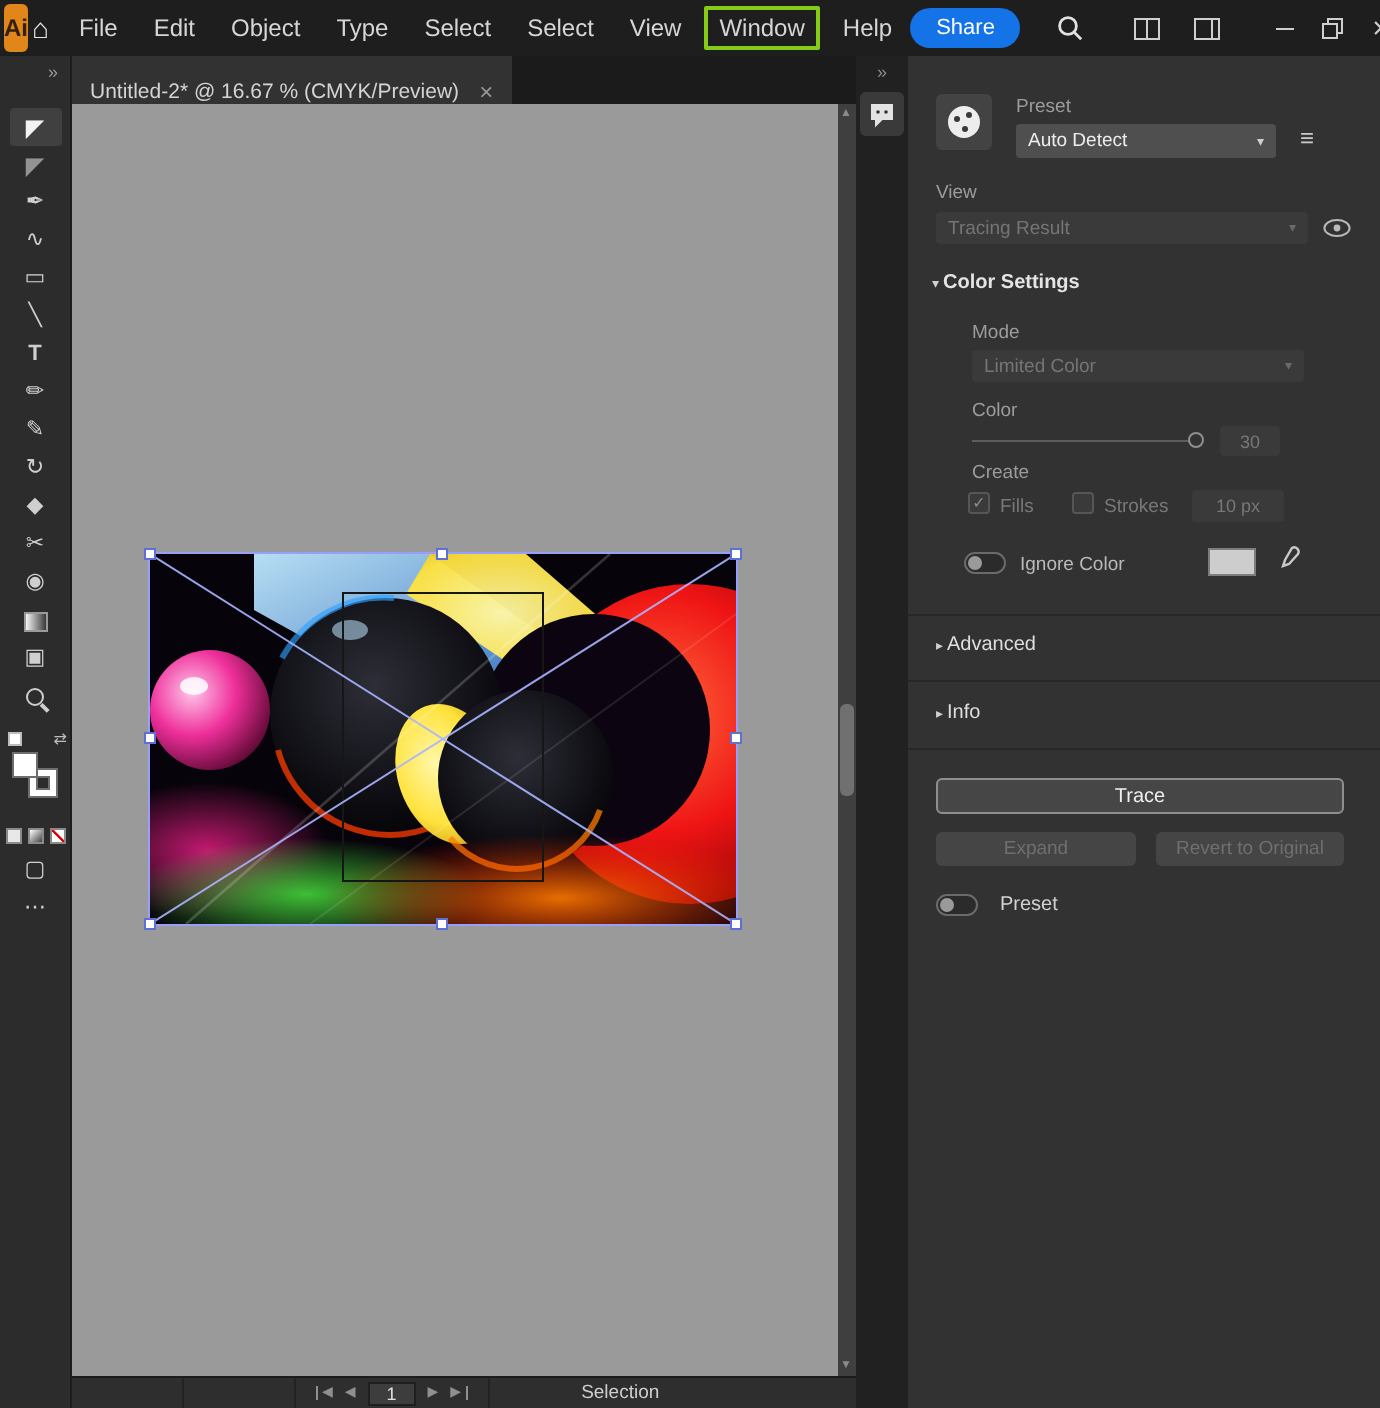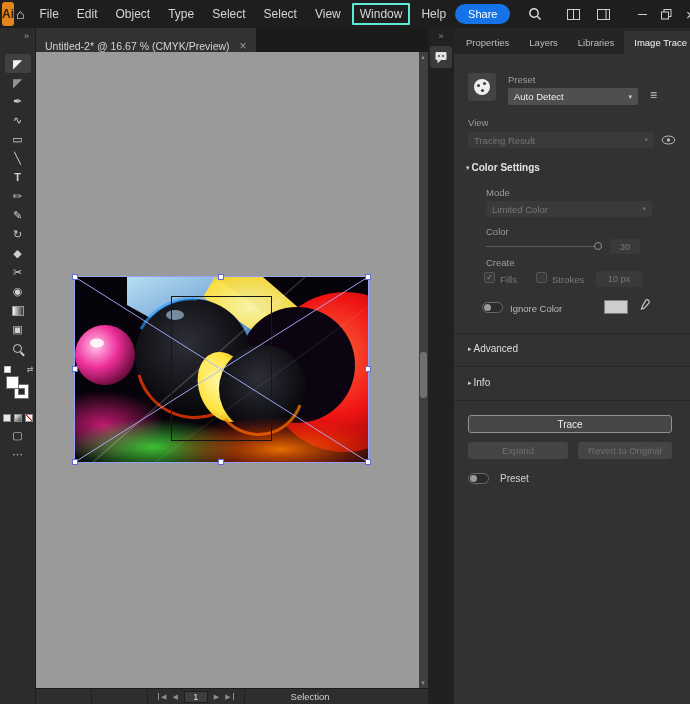--- a/index.html
+++ b/index.html
@@ -9,21 +9,21 @@
 
 
 #menubar{position:absolute;left:0;top:0;width:690px;height:28px;background:#1e1e1e;
   display:flex;align-items:center;z-index:9}
 .app-logo{width:24px;height:24px;margin:2px 2px 2px 2px;border-radius:3px;background:#e1861a;
   display:flex;align-items:center;justify-content:center;font-size:12px;font-weight:bold;color:#33200a}
 .home-btn{width:26px;height:28px;display:flex;align-items:center;justify-content:center}
 .home-glyph{color:#e8e8e8;font-size:14px;line-height:1}
 .menus{display:flex;align-items:center;height:28px;margin-left:6px}
 .mitem{padding:0 9px;font-size:12px;color:#d6d6d6;line-height:28px;white-space:nowrap}
-.mitem.highlighted{border:2px solid #5eead4;line-height:normal;padding:2px 6px;margin:13px 2px;border-radius:1px}
+.mitem.highlighted{border:2px solid #84cc16;line-height:normal;padding:2px 6px;margin:13px 2px;border-radius:1px}
 .mb-right{margin-left:auto;display:flex;align-items:center;padding-right:10px}
 .share-btn{background:#1473e6;color:#fff;font-size:11px;height:20px;padding:0 13px;
   border:none;border-radius:10px;display:flex;align-items:center}
 .icon-btn{display:flex;align-items:center;justify-content:center;width:22px;height:28px}
 .icon-btn:first-of-type{margin-left:6px}
 .win-btn{display:flex;align-items:center;justify-content:center;width:24px;height:28px;color:#cfcfcf}
 .win-btn.close span{font-size:15px;line-height:1;color:#cfcfcf}
 .min-line{display:block;width:9px;height:1px;background:#cfcfcf}
 .sp14{width:14px}.sp8{width:8px}.sp16{width:16px}
 
@@ -379,26 +379,20 @@
     <div class="comment-btn">
       <svg width="14" height="13">
         <path d="M2 1.5 h10 v7 h-5 l-3 3 v-3 h-2 z" fill="#e3e3e3" stroke="#e3e3e3" stroke-width="1"></path>
         <circle cx="5" cy="5" r="0.9" fill="#333"></circle>
           <circle cx="9" cy="5" r="0.9" fill="#333"></circle>
       </svg>
     </div>
   </div>
 
   <div id="panel">
-    <div id="panel-tabs">
-      <span class="ptab">Properties</span>
-      <span class="ptab">Layers</span>
-      <span class="ptab">Libraries</span>
-      <span class="ptab active">Image Trace</span>
-    </div>
     <div id="panel-body">
 
       <div class="preset-btn">
         <span class="dotball"></span>
       </div>
       <span class="plabel" style="left:54px;top:20px">Preset</span>
       <div class="dd" style="left:54px;top:34px;width:130px;height:17px">
         <span>Auto Detect</span>
         <span class="dchev">▾</span>
       </div>

